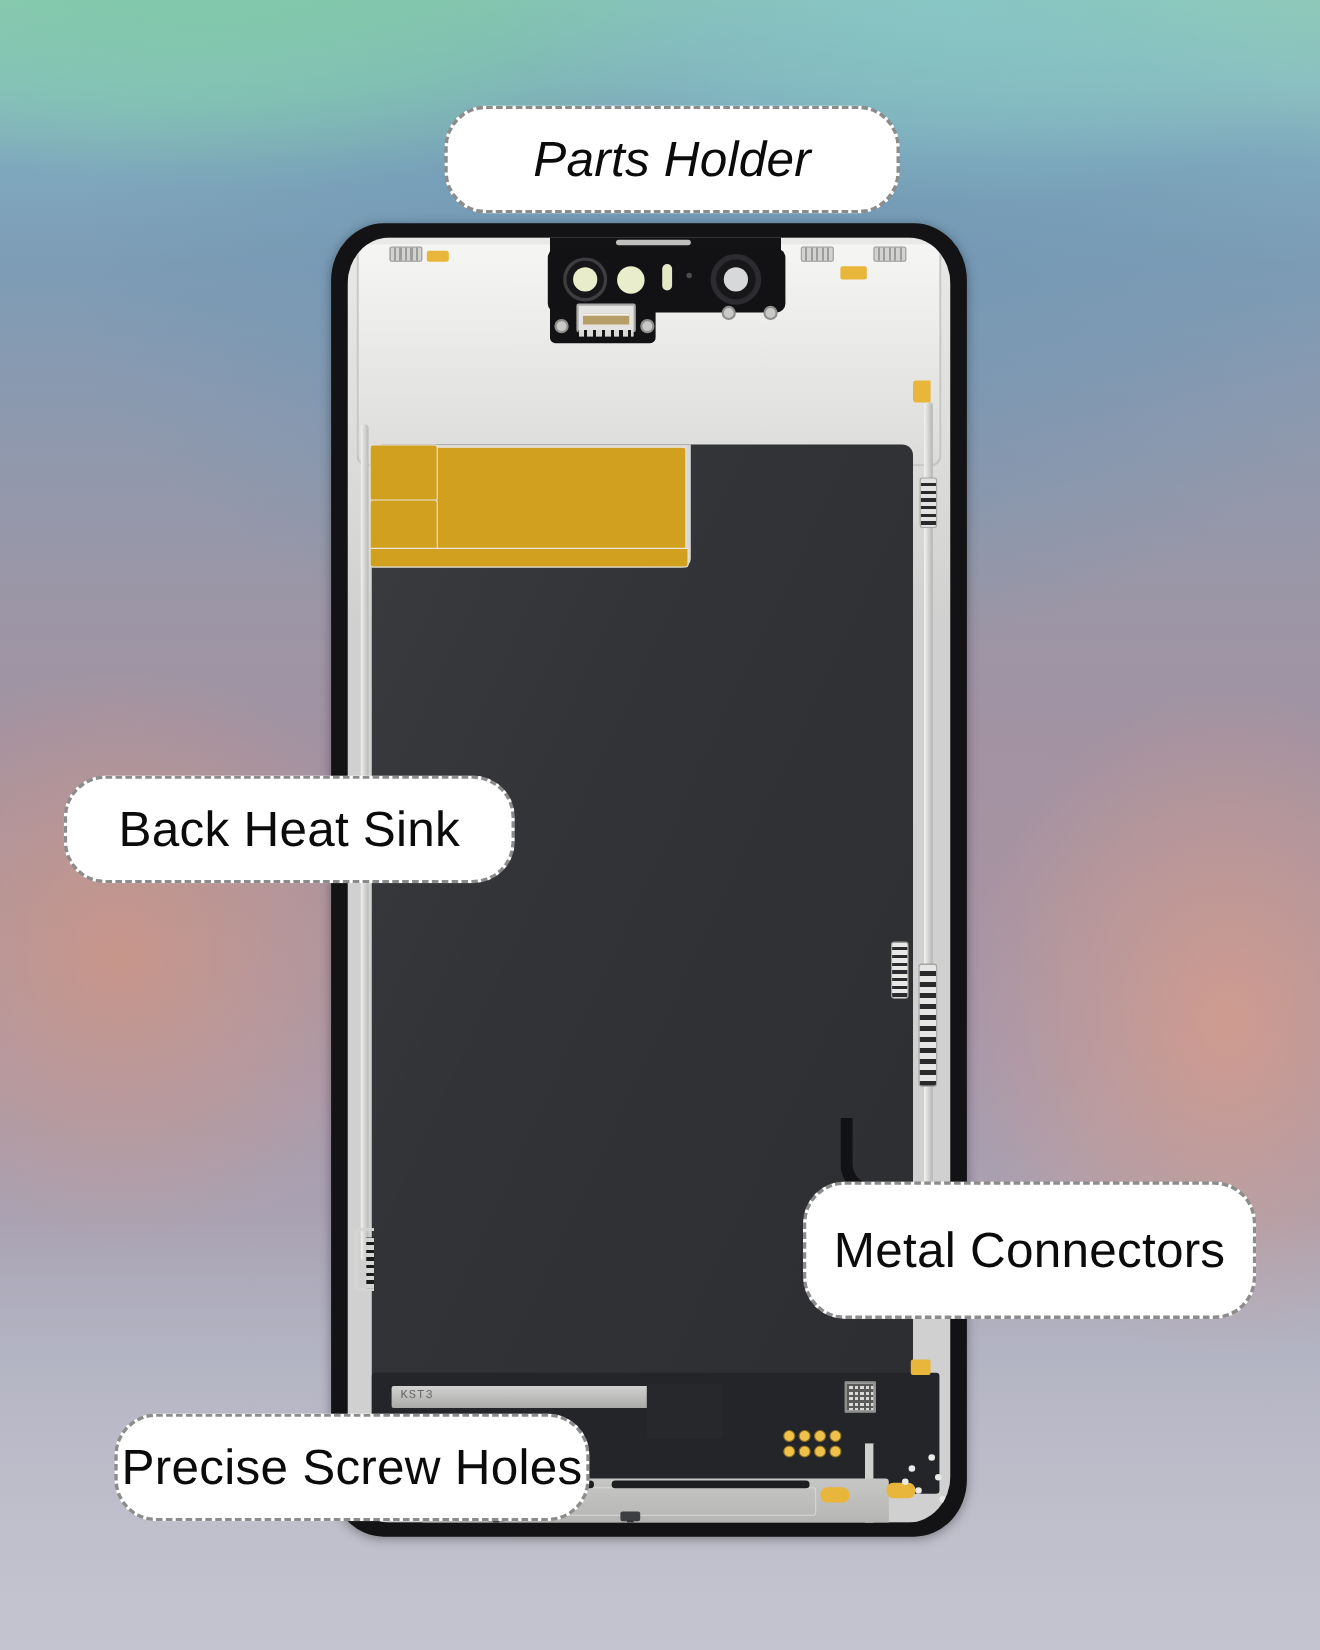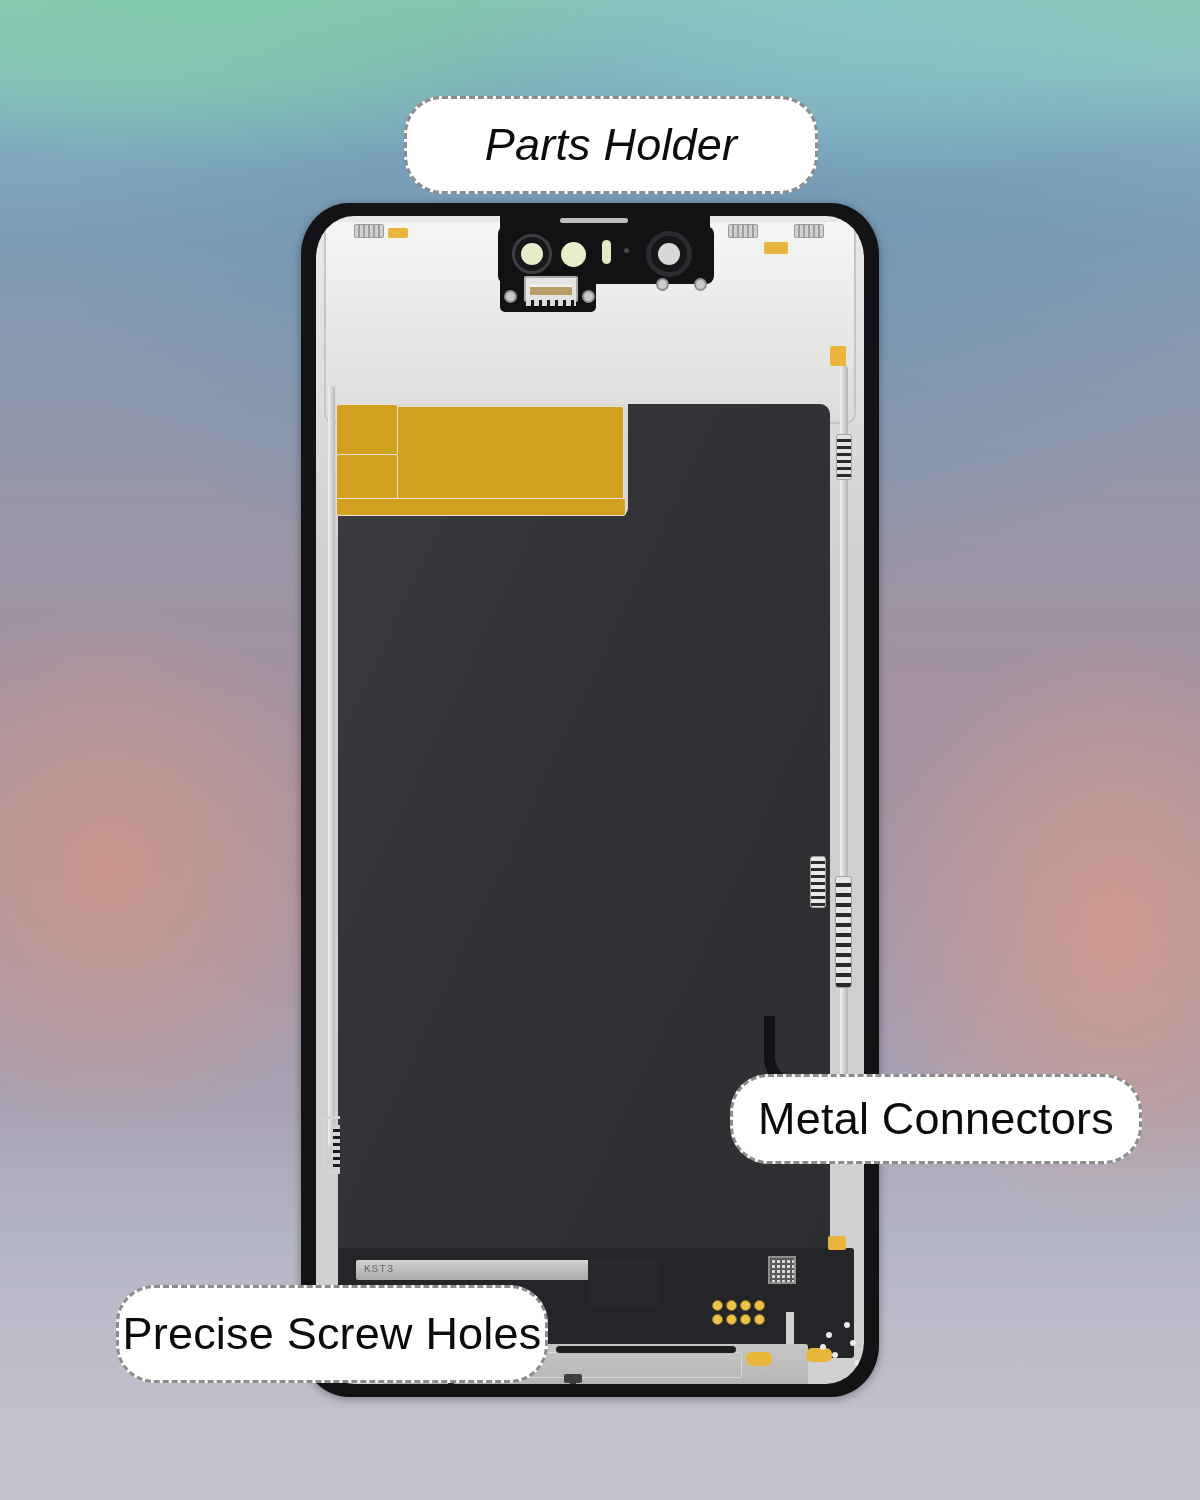--- a/index.html
+++ b/index.html
@@ -570,22 +570,22 @@
     color: #0b0b0b;
     font-family: "Liberation Sans", sans-serif;
     font-weight: 400;
     letter-spacing: 0.2px;
     white-space: nowrap;
     z-index: 40;
   }
   #label-parts-holder   { left: 404px; top: 96px;   width: 414px; height: 98px;  font-size: 45px; font-style: italic; }
   #label-solid-frame    { left: 730px; top: 570px;  width: 412px; height: 98px;  font-size: 45px; }
   #label-back-heat-sink { left: 58px;  top: 705px;  width: 410px; height: 98px;  font-size: 45px; }
-  #label-metal-conn     { left: 730px; top: 1074px; width: 412px; height: 90px;  font-size: 45px; }
-  #label-screw-holes    { left: 116px; top: 1285px; width: 432px; height: 98px;  font-size: 45px; }
+  #label-metal-conn     { left: 730px; top: 1074px; width: 412px; height: 125px;  font-size: 45px; }
+  #label-screw-holes    { left: 104px; top: 1285px; width: 432px; height: 98px;  font-size: 45px; }
 </style>
 </head>
 <body>
 
 <div id="canvas">
 
   <div class="bg-layer" id="bg-base"></div>
   <div class="bg-layer" id="bg-blue"></div>
   <div class="bg-layer" id="bg-teal"></div>
   <div class="bg-layer" id="bg-teal2"></div>
@@ -707,20 +707,23 @@
       </div>
 
     </div>
   </div>
 
   <div class="label" id="label-parts-holder">
     <span>Parts Holder</span>
   </div>
 
 
+  <div class="label" id="label-back-heat-sink">
+    <span>Back Heat Sink</span>
+  </div>
 
   <div class="label" id="label-metal-conn">
     <span>Metal Connectors</span>
   </div>
 
   <div class="label" id="label-screw-holes">
     <span>Precise Screw Holes</span>
   </div>
 
 </div>

